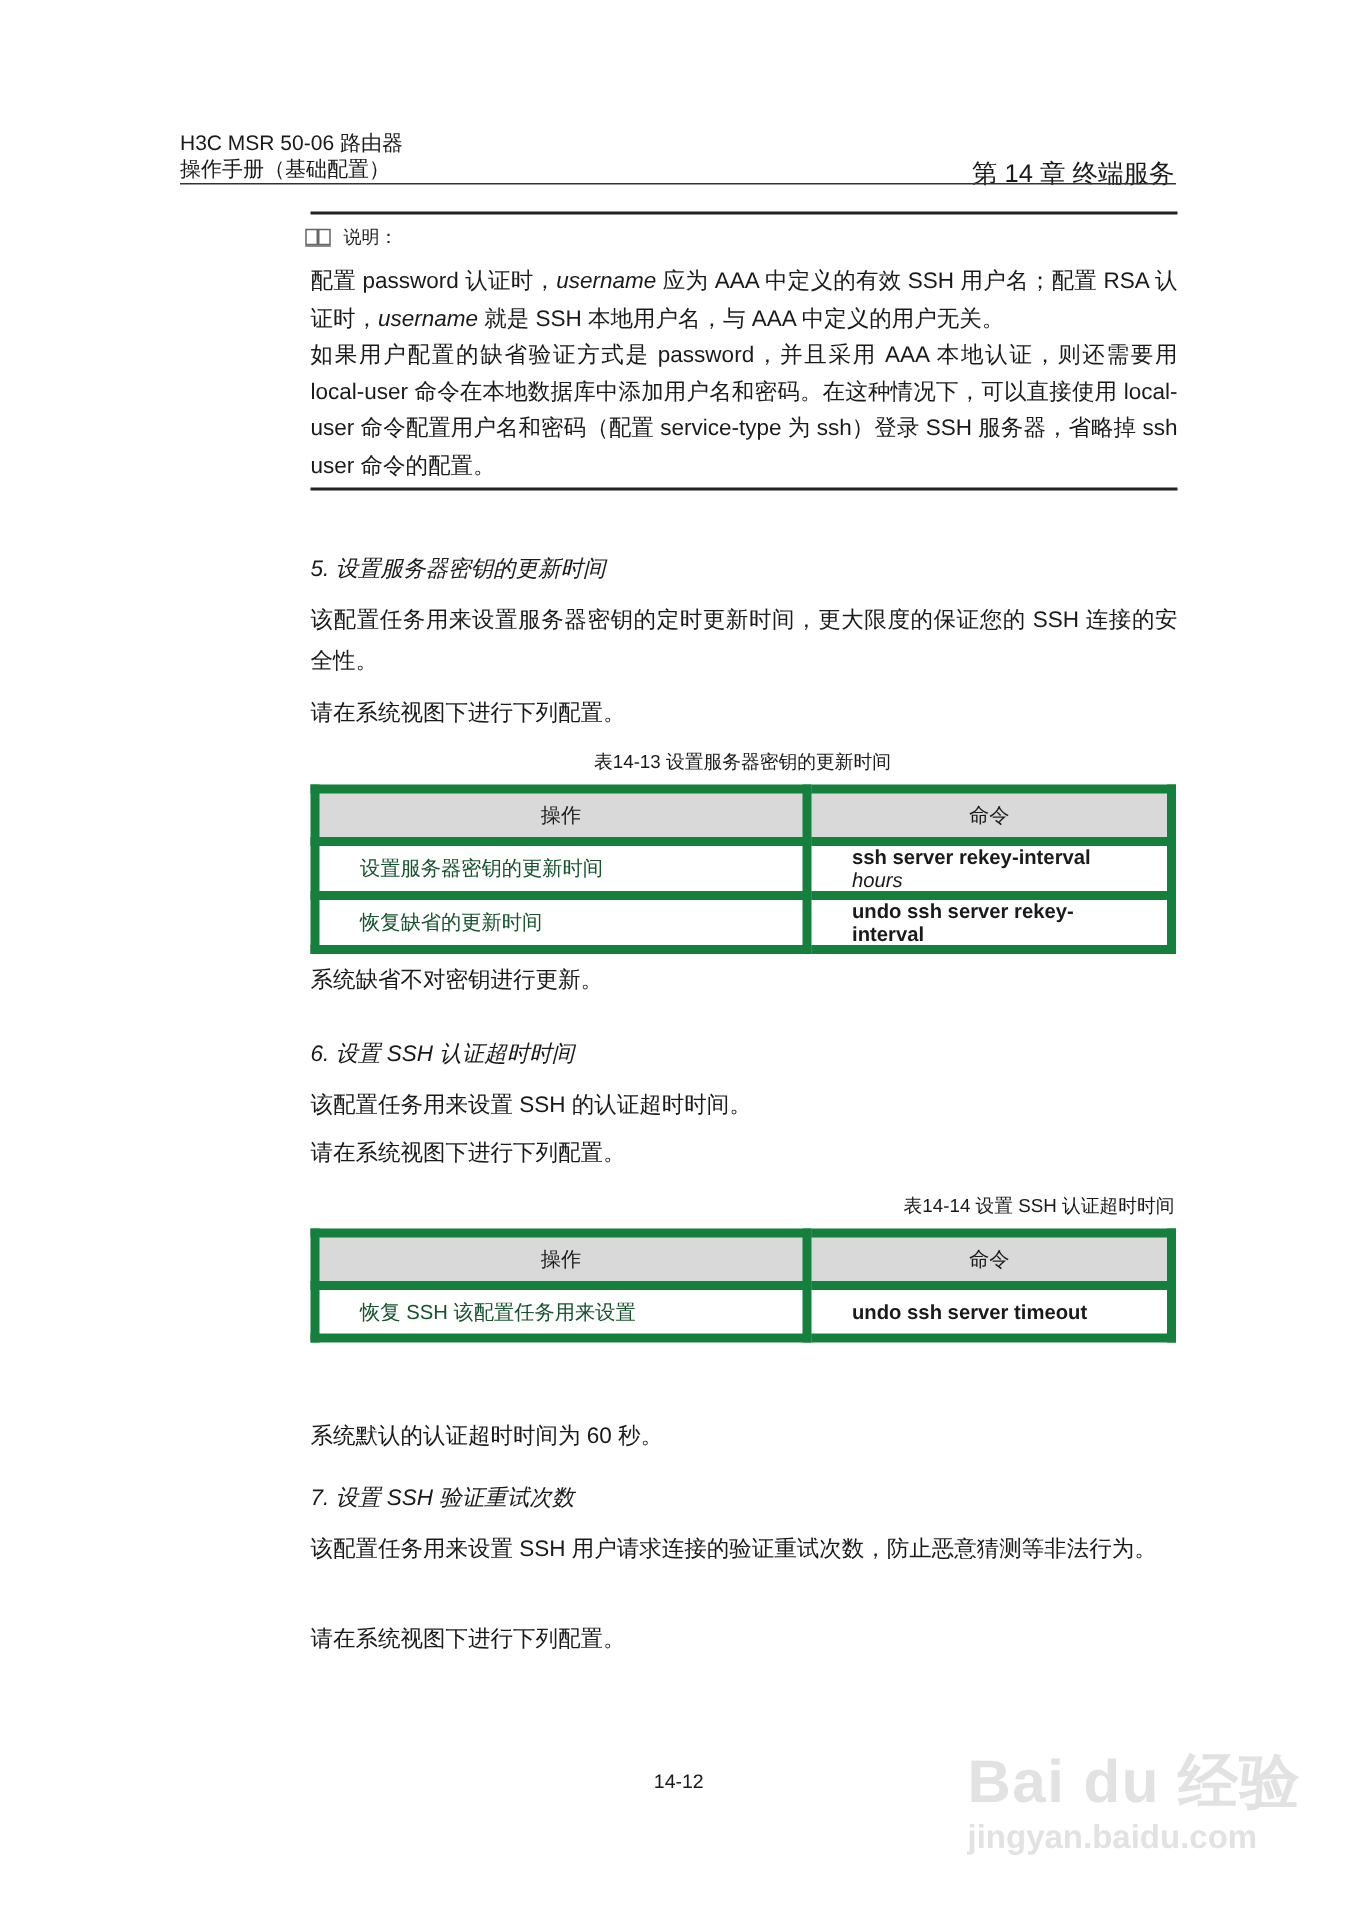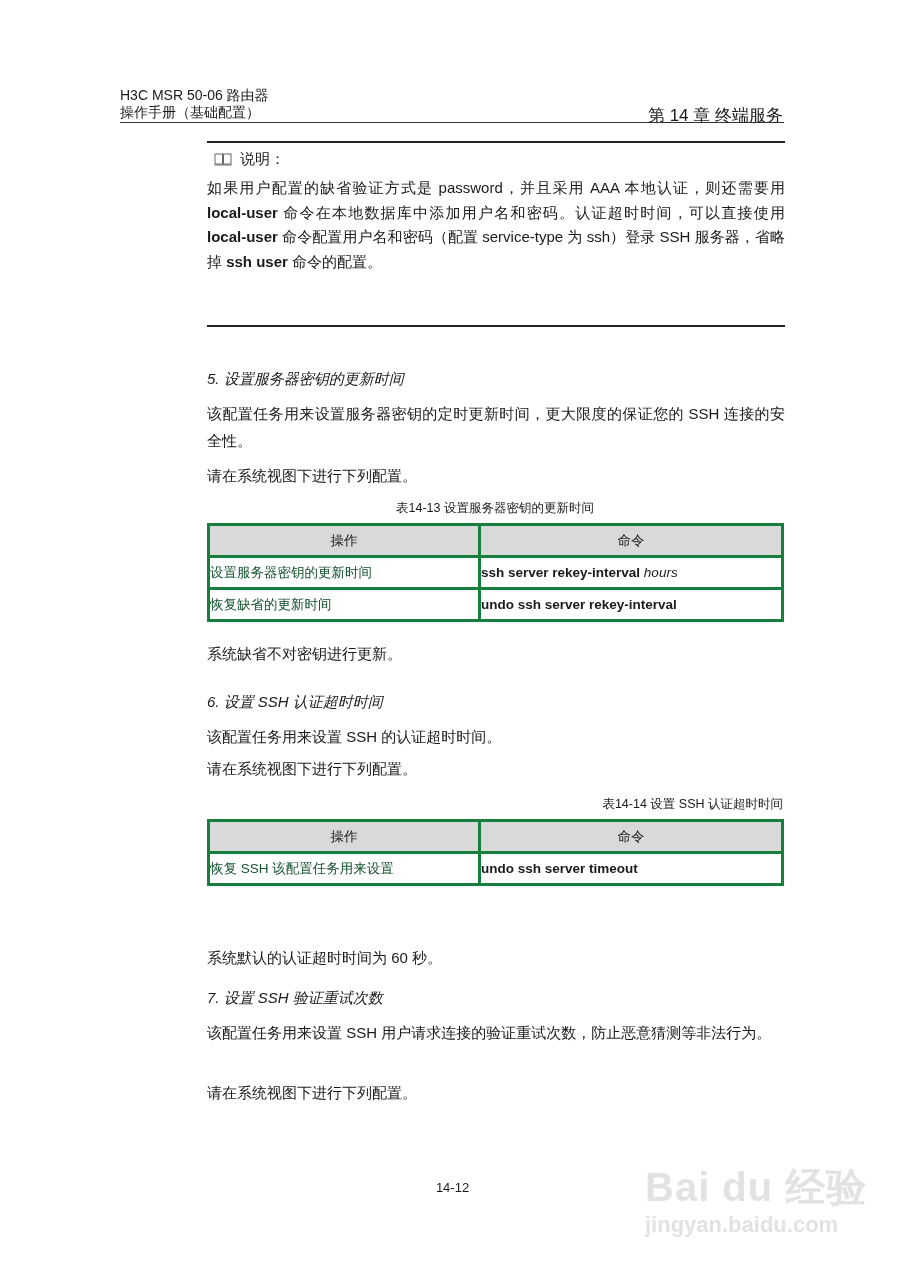--- a/index.html
+++ b/index.html
@@ -9,36 +9,36 @@
     overflow: hidden;
   }
   .abs { position: absolute; }
   .hdr1 { left: 120px; top: 87px; font-size: 14px; }
   .hdr2 { left: 120px; top: 104px; font-size: 14px; }
   .hdr-right { right: 122px; top: 104px; font-size: 17px; }
   .hdr-rule { left: 120px; top: 122px; width: 664px; height: 1px; background: #333; }
 
   .note-top { left: 207px; top: 141px; width: 578px; height: 2px; background: #222; }
   .note-bot { left: 207px; top: 325px; width: 578px; height: 2px; background: #222; }
-  .note-title { left: 214px; top: 150px; font-size: 15px; display: flex; align-items: center; gap: 8px; }
+  .note-title { left: 203px; top: 150px; font-size: 12px; display: flex; align-items: center; gap: 8px; }
   .book-icon { width: 18px; height: 13px; display: inline-block; }
   .note-body { left: 207px; top: 176px; width: 578px; font-size: 15px; line-height: 24.6px; text-align: justify; }
   .note-body p { margin: 0; }
-  b { font-weight: bold; }
+  b { font-weight: normal; }
   i { font-style: italic; }
 
   .h3 { left: 207px; font-size: 15px; font-weight: normal; font-style: italic; }
   .para { left: 207px; width: 578px; font-size: 15px; line-height: 27px; text-align: justify; }
 
   .caption { font-size: 12.5px; left: 207px; width: 576px; text-align: center; }
 
   table.tbl {
     position: absolute; left: 207px; width: 577px; border-collapse: collapse; font-size: 13.5px;
   }
-  table.tbl th, table.tbl td { border: 3px solid #15803d; height: 29px; padding: 0 0; }
+  table.tbl th, table.tbl td { border: 6px solid #15803d; height: 29px; padding: 0 27px; }
   table.tbl th { background: #d9d9d9; font-weight: normal; text-align: center; }
   table.tbl td.c1 { width: 268px; color: #14532d; }
   table.tbl td.c2 { font-weight: bold; }
   table.tbl td.c2 i { font-weight: normal; }
 
   .pageno { left: 0; width: 905px; top: 1180px; text-align: center; font-size: 13px; }
   .watermark { left: 645px; top: 1160px; color: #e2e2e2; font-size: 40px; font-weight: bold; letter-spacing: 1px; }
   .watermark2 { left: 645px; top: 1212px; color: #e2e2e2; font-size: 22px; font-weight: bold; }
 </style>
 </head>
@@ -52,21 +52,22 @@
 <div class="abs note-top"></div>
 <div class="abs note-title">
   <svg class="book-icon" viewBox="0 0 18 13">
     <rect x="1" y="1" width="7.5" height="10" fill="none" stroke="#666" stroke-width="1"></rect>
     <rect x="9.5" y="1" width="7.5" height="10" fill="none" stroke="#666" stroke-width="1"></rect>
     <line x1="0.5" y1="12" x2="17.5" y2="12" stroke="#666" stroke-width="1"></line>
   </svg>
   <span>说明：</span>
 </div>
 <div class="abs note-body">
-  <p><span>如果用户配置的缺省验证方式是 password，并且采用 AAA 本地认证，则还需要用 </span><b>local-user</b><span> 命令在本地数据库中添加用户名和密码。认证超时时间，可以直接使用 </span><b>local-user</b><span> 命令配置用户名和密码（配置 service-type 为 ssh）登录 SSH 服务器，省略掉 </span><b>ssh user</b><span> 命令的配置。</span></p>
+  <p><span>配置 password 认证时，</span><i>username</i><span> 应为 AAA 中定义的有效 SSH 用户名；配置 RSA 认证时，</span><i>username</i><span> 就是 SSH 本地用户名，与 AAA 中定义的用户无关。</span></p>
+  <p><span>如果用户配置的缺省验证方式是 password，并且采用 AAA 本地认证，则还需要用 </span><b>local-user</b><span> 命令在本地数据库中添加用户名和密码。在这种情况下，可以直接使用 </span><b>local-user</b><span> 命令配置用户名和密码（配置 service-type 为 ssh）登录 SSH 服务器，省略掉 </span><b>ssh user</b><span> 命令的配置。</span></p>
 </div>
 <div class="abs note-bot"></div>
 
 <div class="abs h3" style="top:370px;">5. 设置服务器密钥的更新时间</div>
 <div class="abs para" style="top:400px;">该配置任务用来设置服务器密钥的定时更新时间，更大限度的保证您的 SSH 连接的安全性。</div>
 <div class="abs para" style="top:462px;">请在系统视图下进行下列配置。</div>
 <div class="abs caption" style="top:500px;">表14-13  设置服务器密钥的更新时间</div>
 <table class="tbl" style="top:523px;">
   <tbody>
       <tr>

